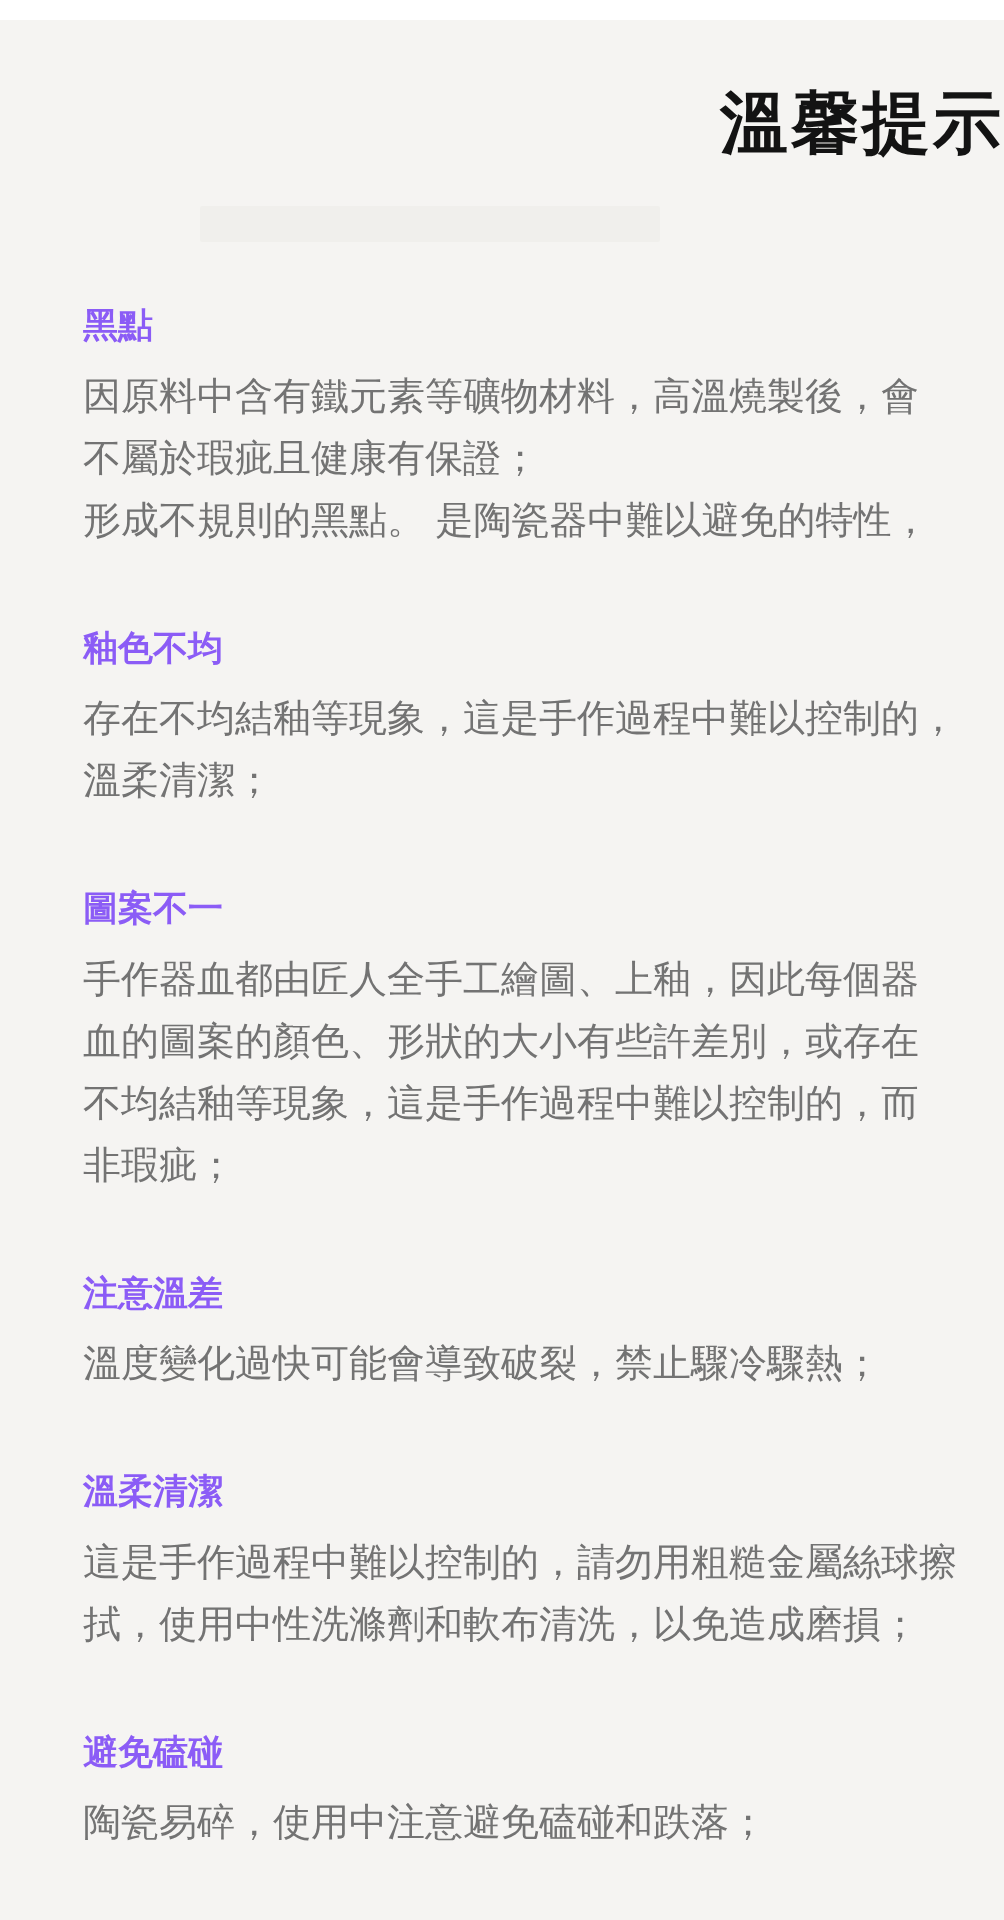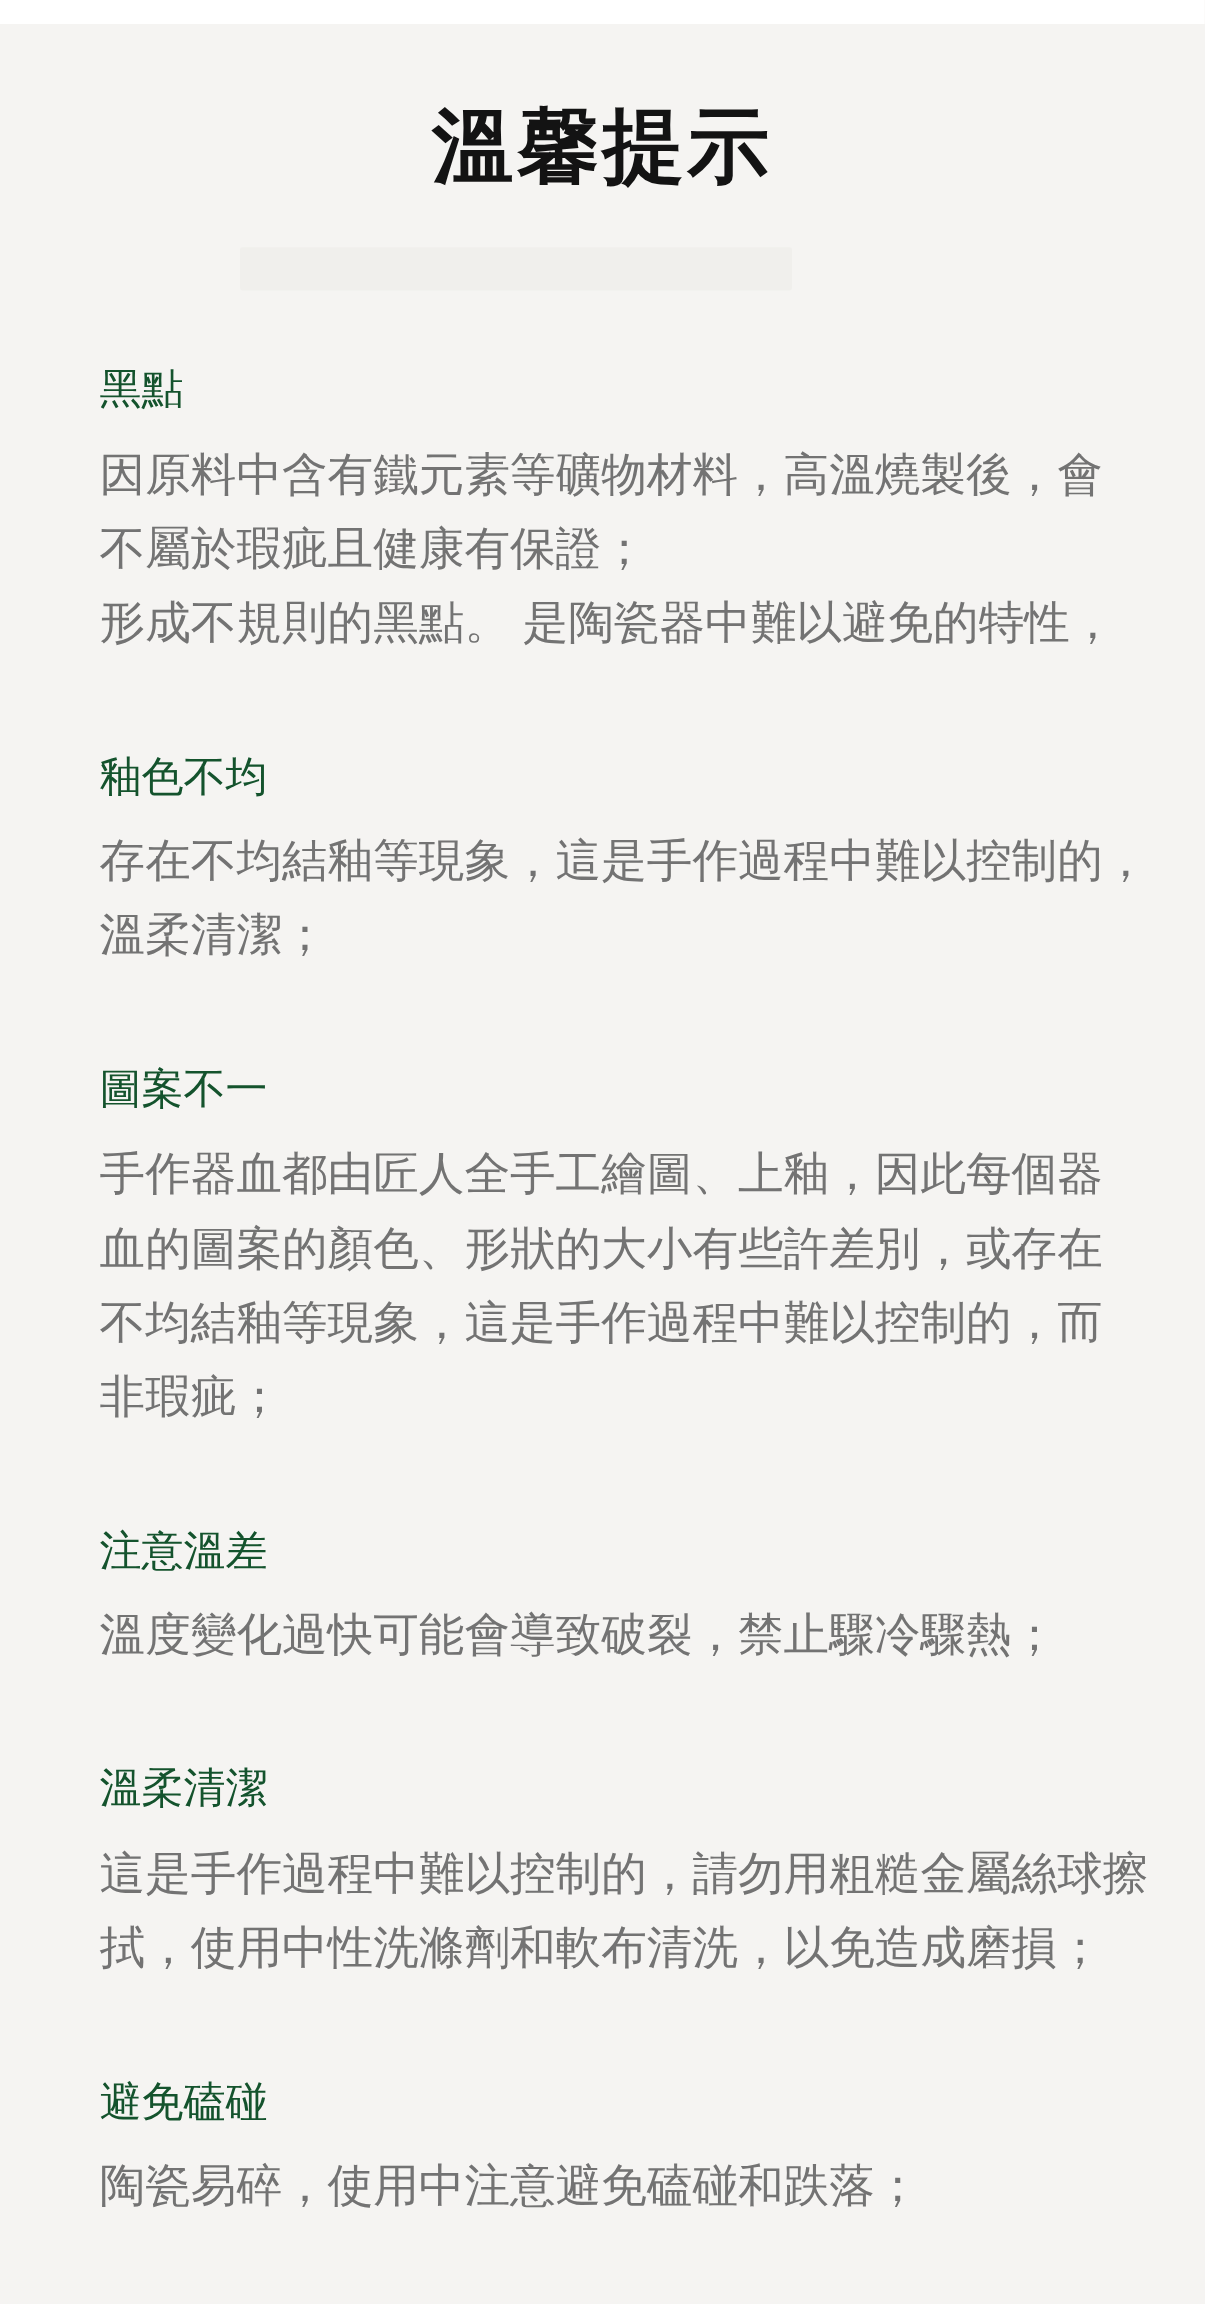--- a/index.html
+++ b/index.html
@@ -15,21 +15,21 @@
     color: #1d1d1d;
     -webkit-font-smoothing: antialiased;
   }
   .top-strip {
     width: 100%;
     height: 20px;
     background: #ffffff;
   }
   .page-title {
     margin: 68px 0 0 0;
-    text-align: center;
+    text-align: right;
     font-size: 68px;
     line-height: 1;
     font-weight: 700;
     letter-spacing: 3px;
     color: #131313;
   }
   .title-band {
     width: 460px;
     height: 36px;
     margin: 50px 0 0 200px;
@@ -39,22 +39,22 @@
   .content {
     padding: 64px 56px 0 83px;
   }
   .tip-section {
     margin: 0 0 78px 0;
   }
   .tip-heading {
     margin: 0 0 20px 0;
     font-size: 35px;
     line-height: 1.1;
-    font-weight: 400;
-    color: #14532d;
+    font-weight: 700;
+    color: #8b5cf6;
   }
   .line {
     font-size: 38px;
     line-height: 62px;
     color: #737373;
     white-space: nowrap;
   }
 </style>
 </head>
 <body style="background: rgb(245, 244, 242);">

